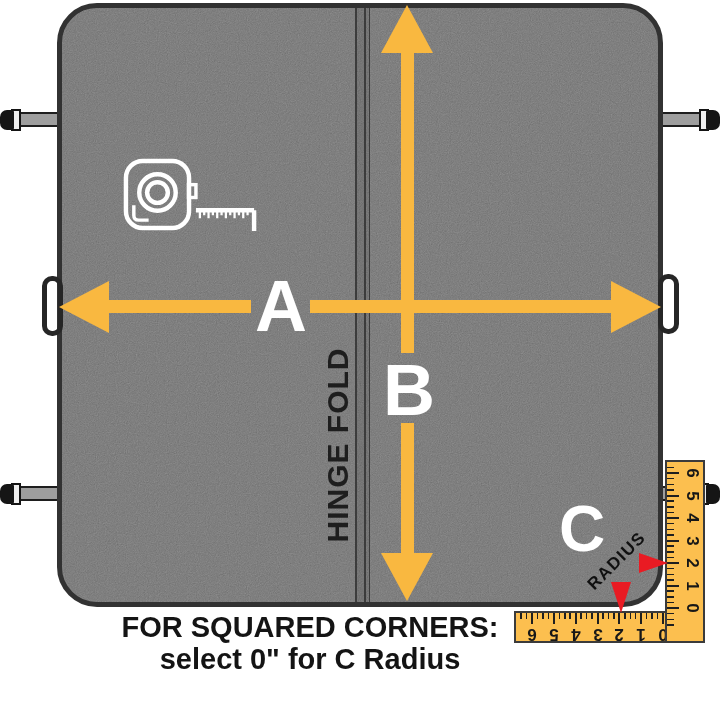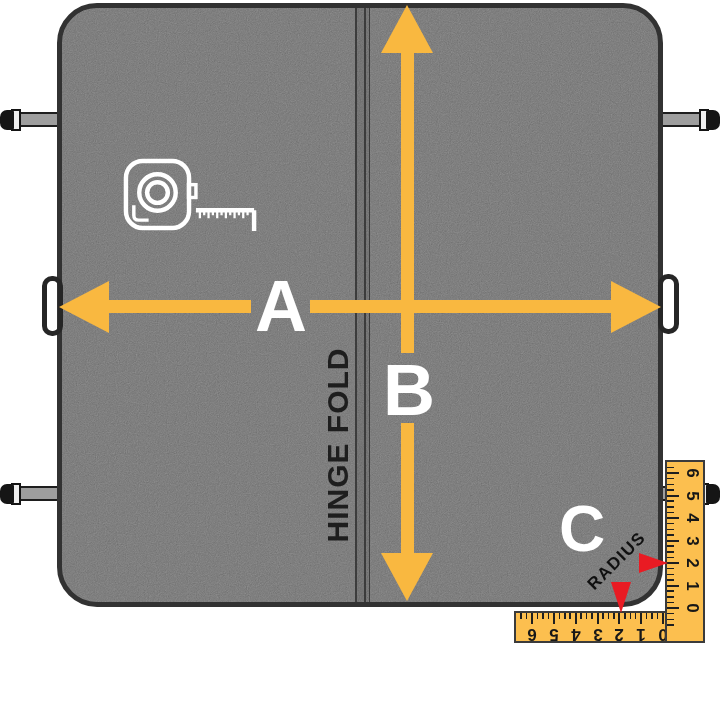--- a/index.html
+++ b/index.html
@@ -220,14 +220,18 @@
       <div class="tick" style="left: 0px; top: 150.875px; width: 7px; height: 1.5px;"></div>
       <div class="tick" style="left: 0px; top: 156.5px; width: 7px; height: 1.5px;"></div>
       <div class="tick" style="left: 0px; top: 162.125px; width: 7px; height: 1.5px;"></div>
       <div class="tick" style="left: 0px; top: 4.6px; width: 7px; height: 1.5px;"></div>
     </div>
 
   <div class="tri red-right"></div>
   <div class="tri red-down"></div>
   <div class="radius-label">RADIUS</div>
 
+  <div class="footer">
+    <div>FOR SQUARED CORNERS:</div>
+    <div>select 0" for C Radius</div>
+  </div>
 
 </div>
 
 </body></html>

